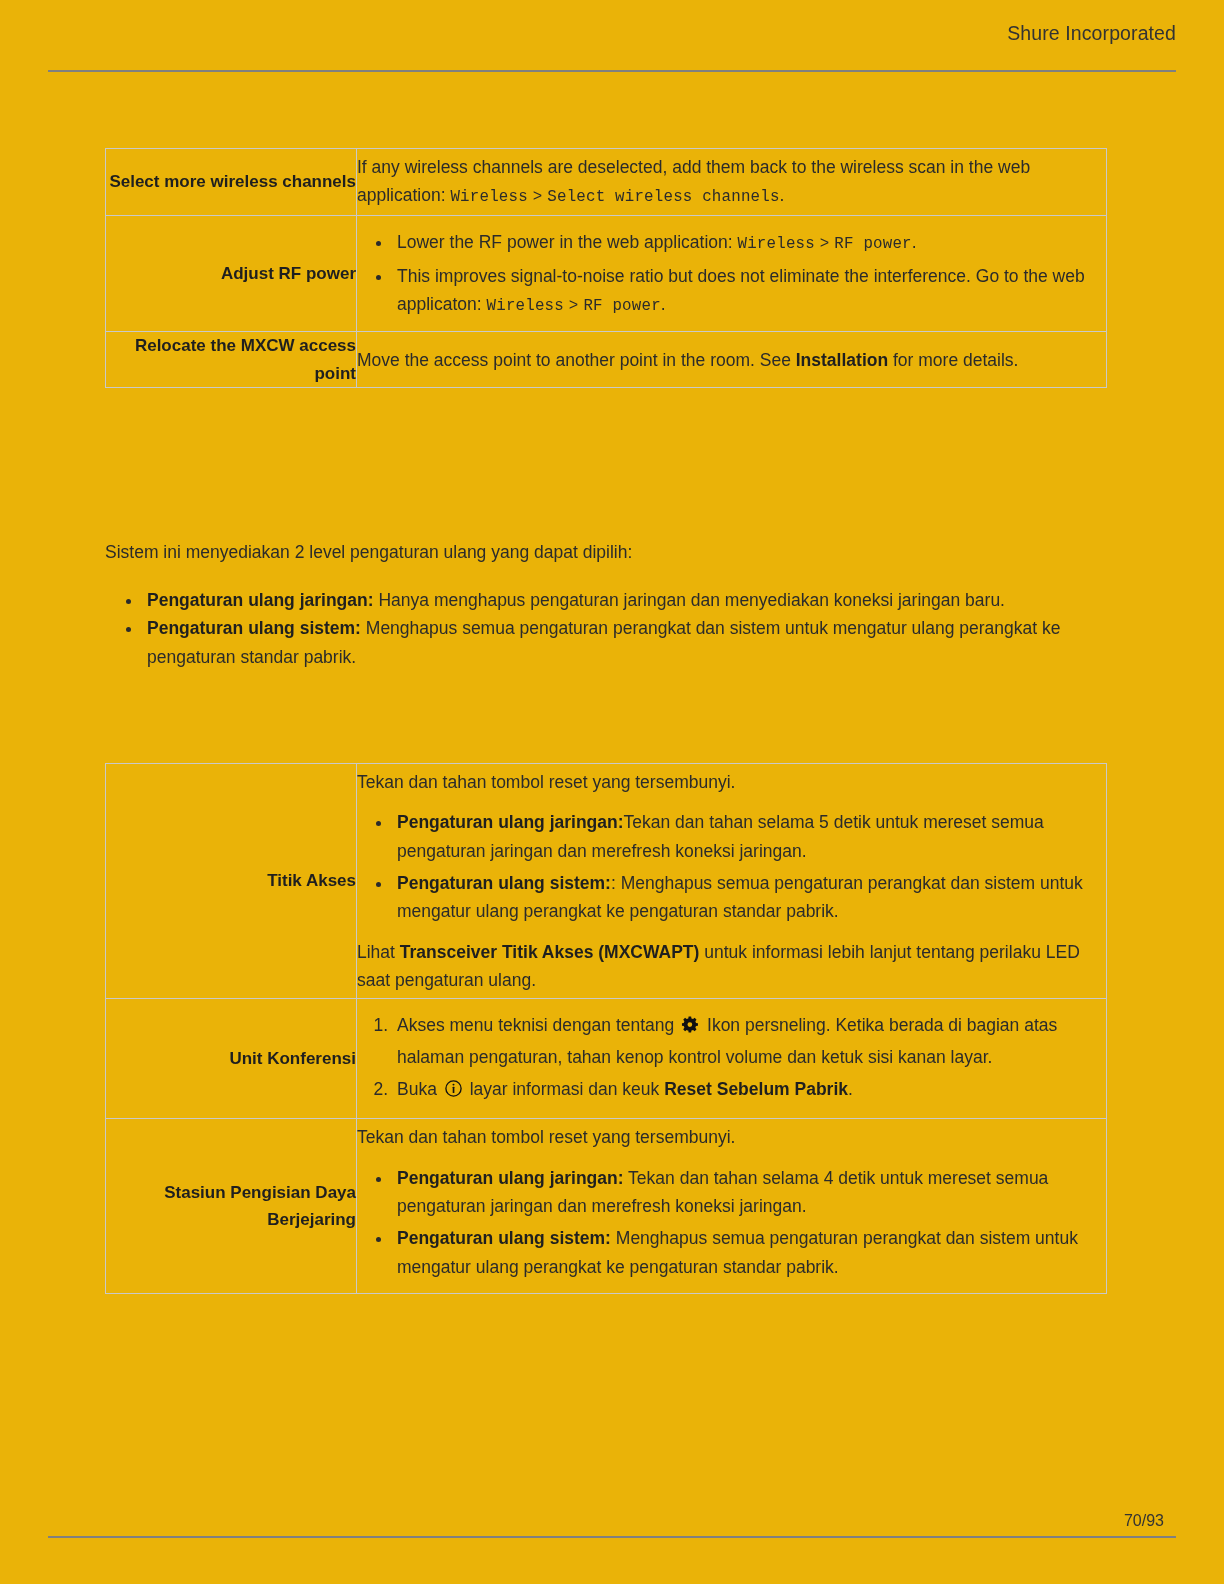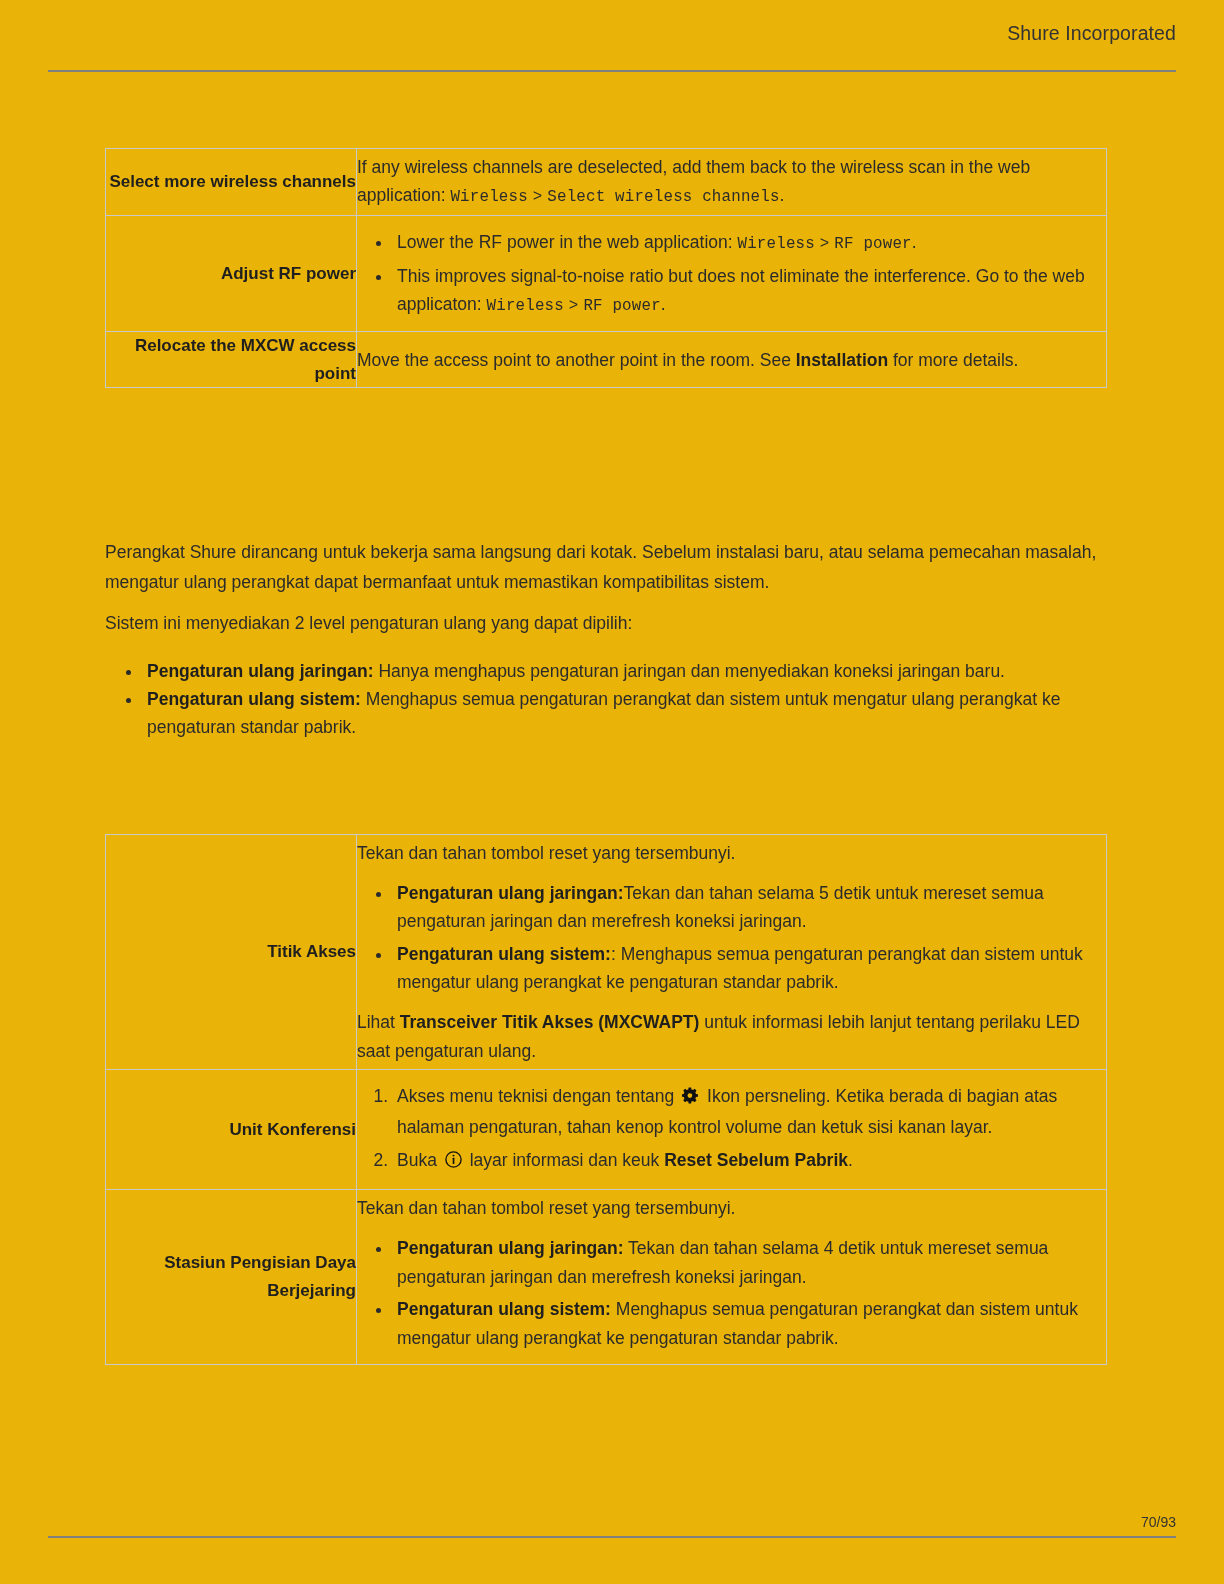--- a/index.html
+++ b/index.html
@@ -56,23 +56,23 @@
   .footer-rule {
     position: absolute;
     left: 0;
     right: 0;
     bottom: 18px;
     height: 2px;
     background: #808080;
   }
   .footer-pagenum {
     position: absolute;
-    right: 0;
+    right: 12px;
     bottom: 26px;
-    font-size: 14px;
+    font-size: 16px;
     color: #333333;
     text-align: right;
   }
 
   
   .content {
     position: absolute;
     left: 105px;
     top: 148px;
     width: 1002px;
@@ -204,21 +204,20 @@
               <b>Installation</b>
               <span>for more details.</span></p>
           </td>
         </tr>
       </tbody>
     </table>
 
     <div class="gap-a"></div>
 
     <div class="para-block">
-      <p>Perangkat Shure dirancang untuk bekerja sama langsung dari kotak. Sebelum instalasi baru, atau selama pemecahan masalah, mengatur ulang perangkat dapat bermanfaat untuk memastikan kompatibilitas sistem.</p>
       <p>Sistem ini menyediakan 2 level pengaturan ulang yang dapat dipilih:</p>
       <ul>
         <li><b>Pengaturan ulang jaringan:</b>
           <span>Hanya menghapus pengaturan jaringan dan menyediakan koneksi jaringan baru.</span></li>
         <li><b>Pengaturan ulang sistem:</b>
           <span>Menghapus semua pengaturan perangkat dan sistem untuk mengatur ulang perangkat ke pengaturan standar pabrik.</span></li>
       </ul>
     </div>
 
     <div class="gap-b"></div>

